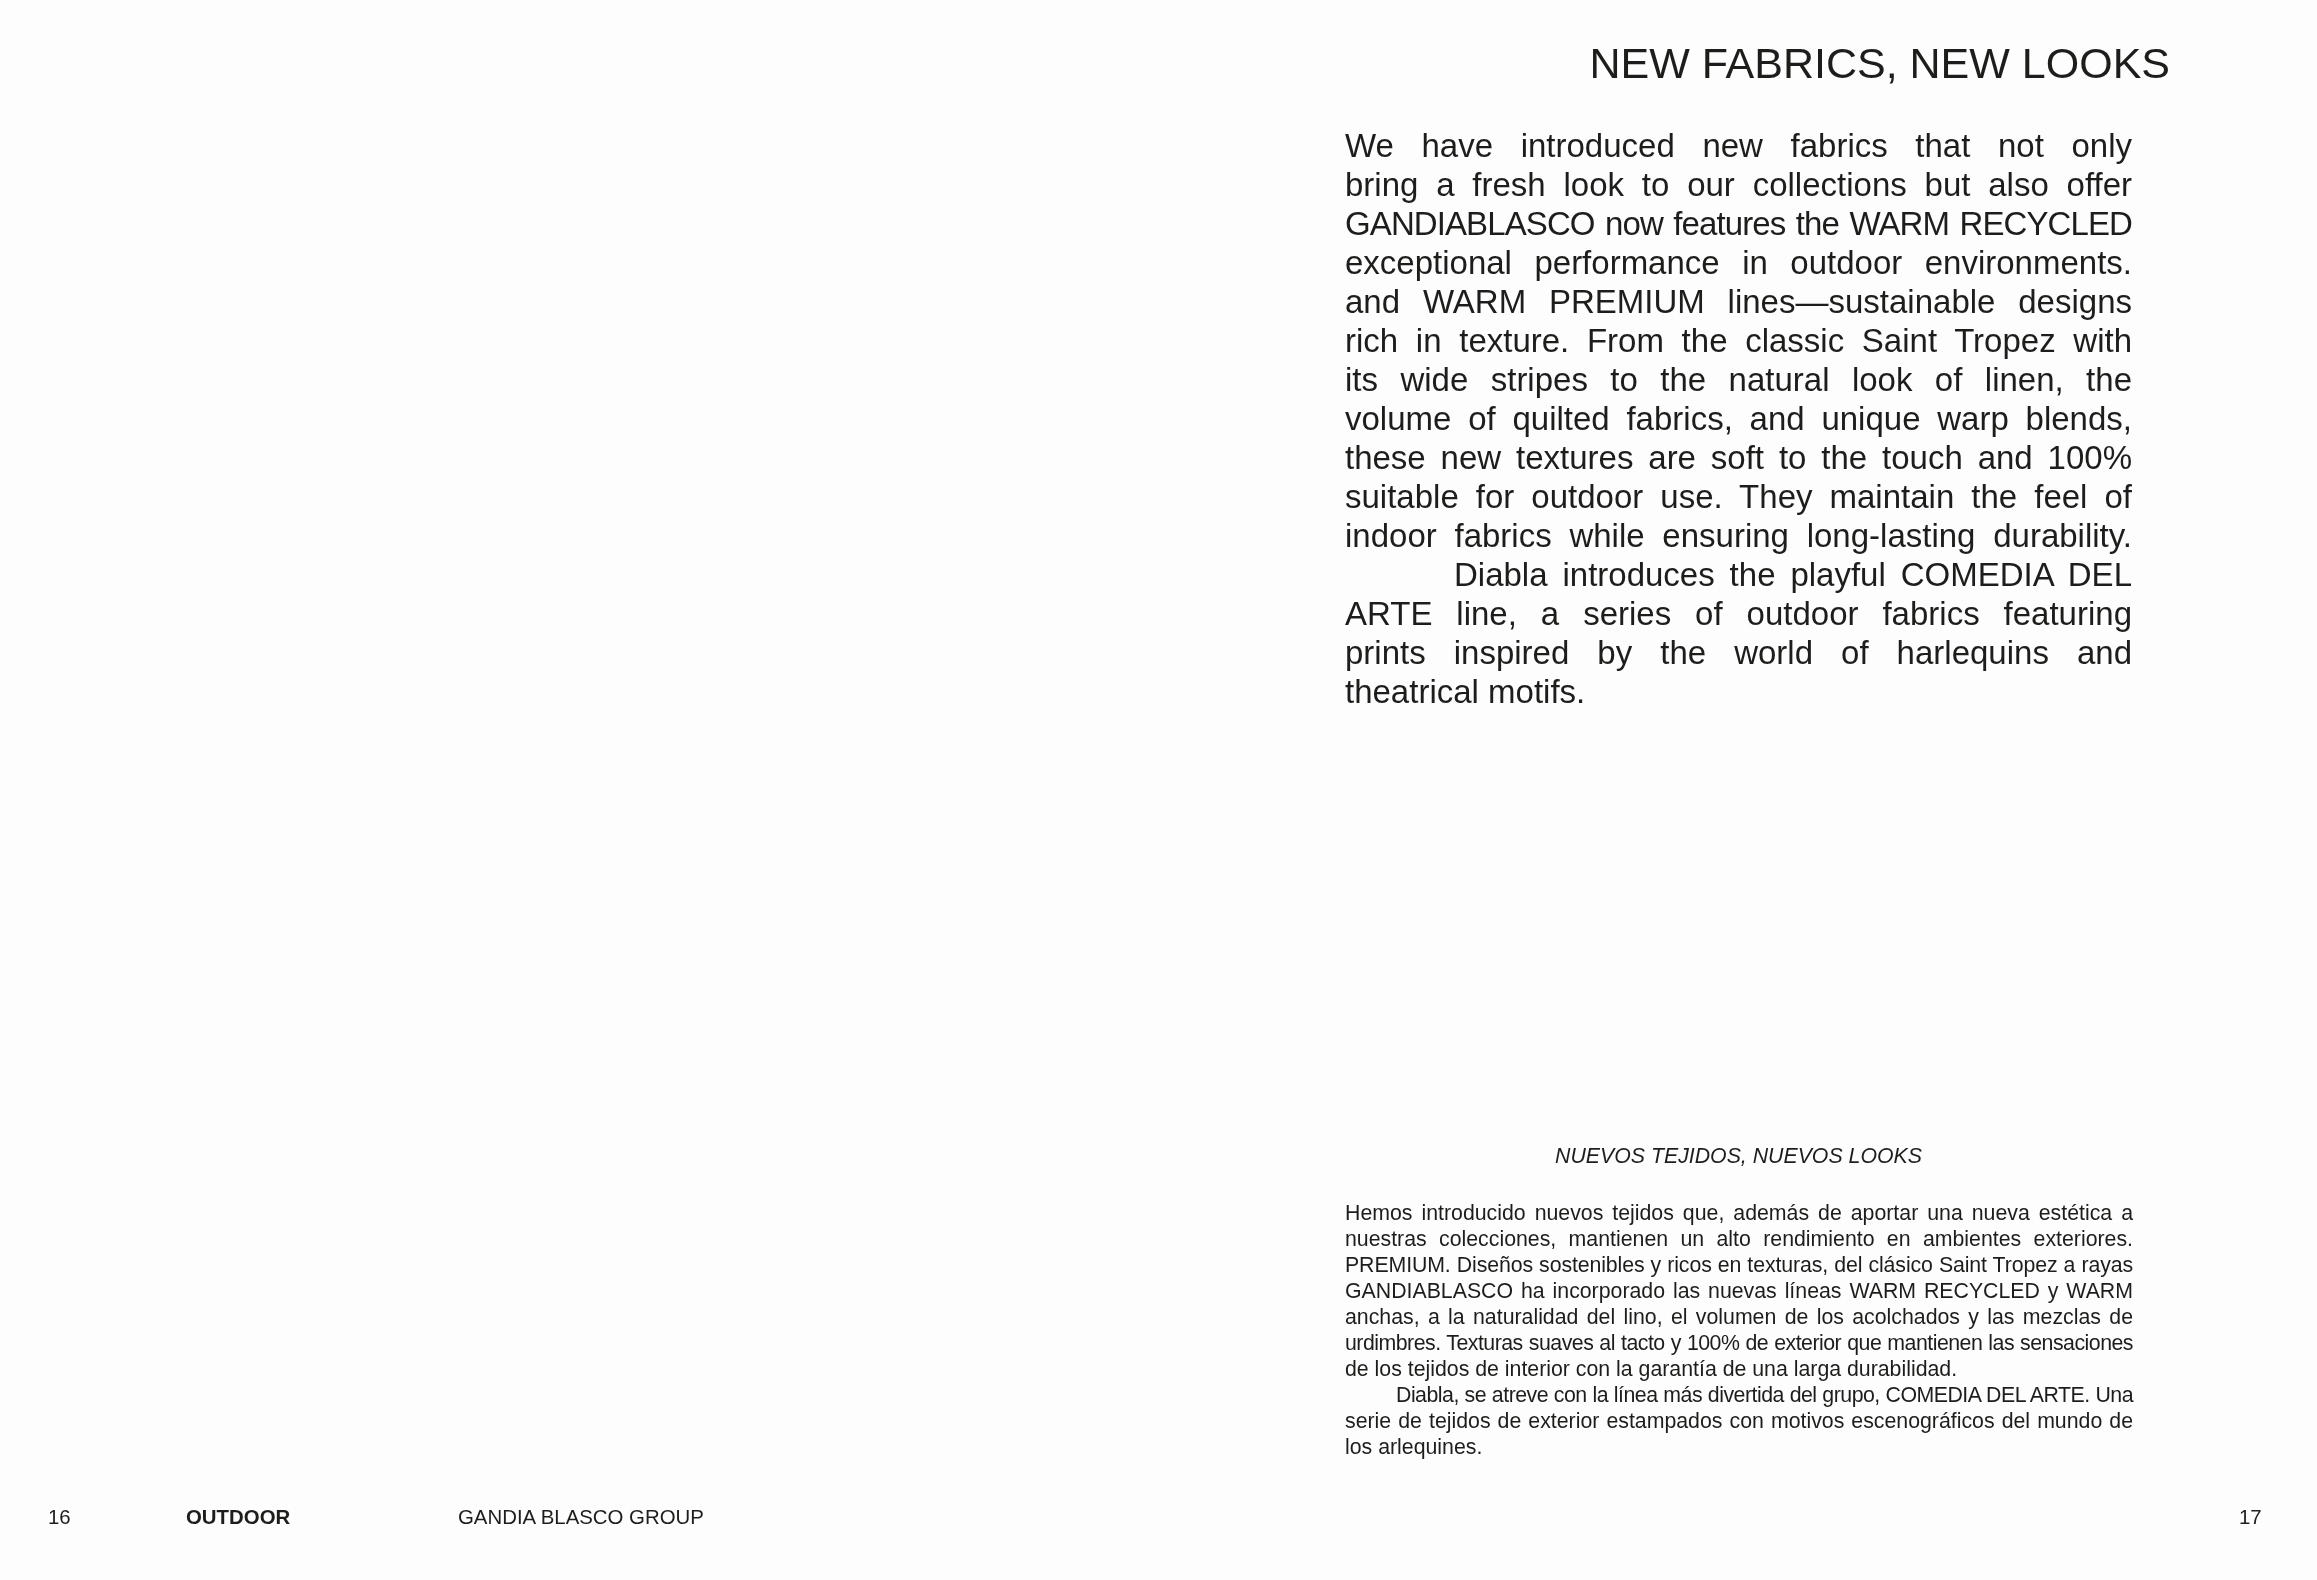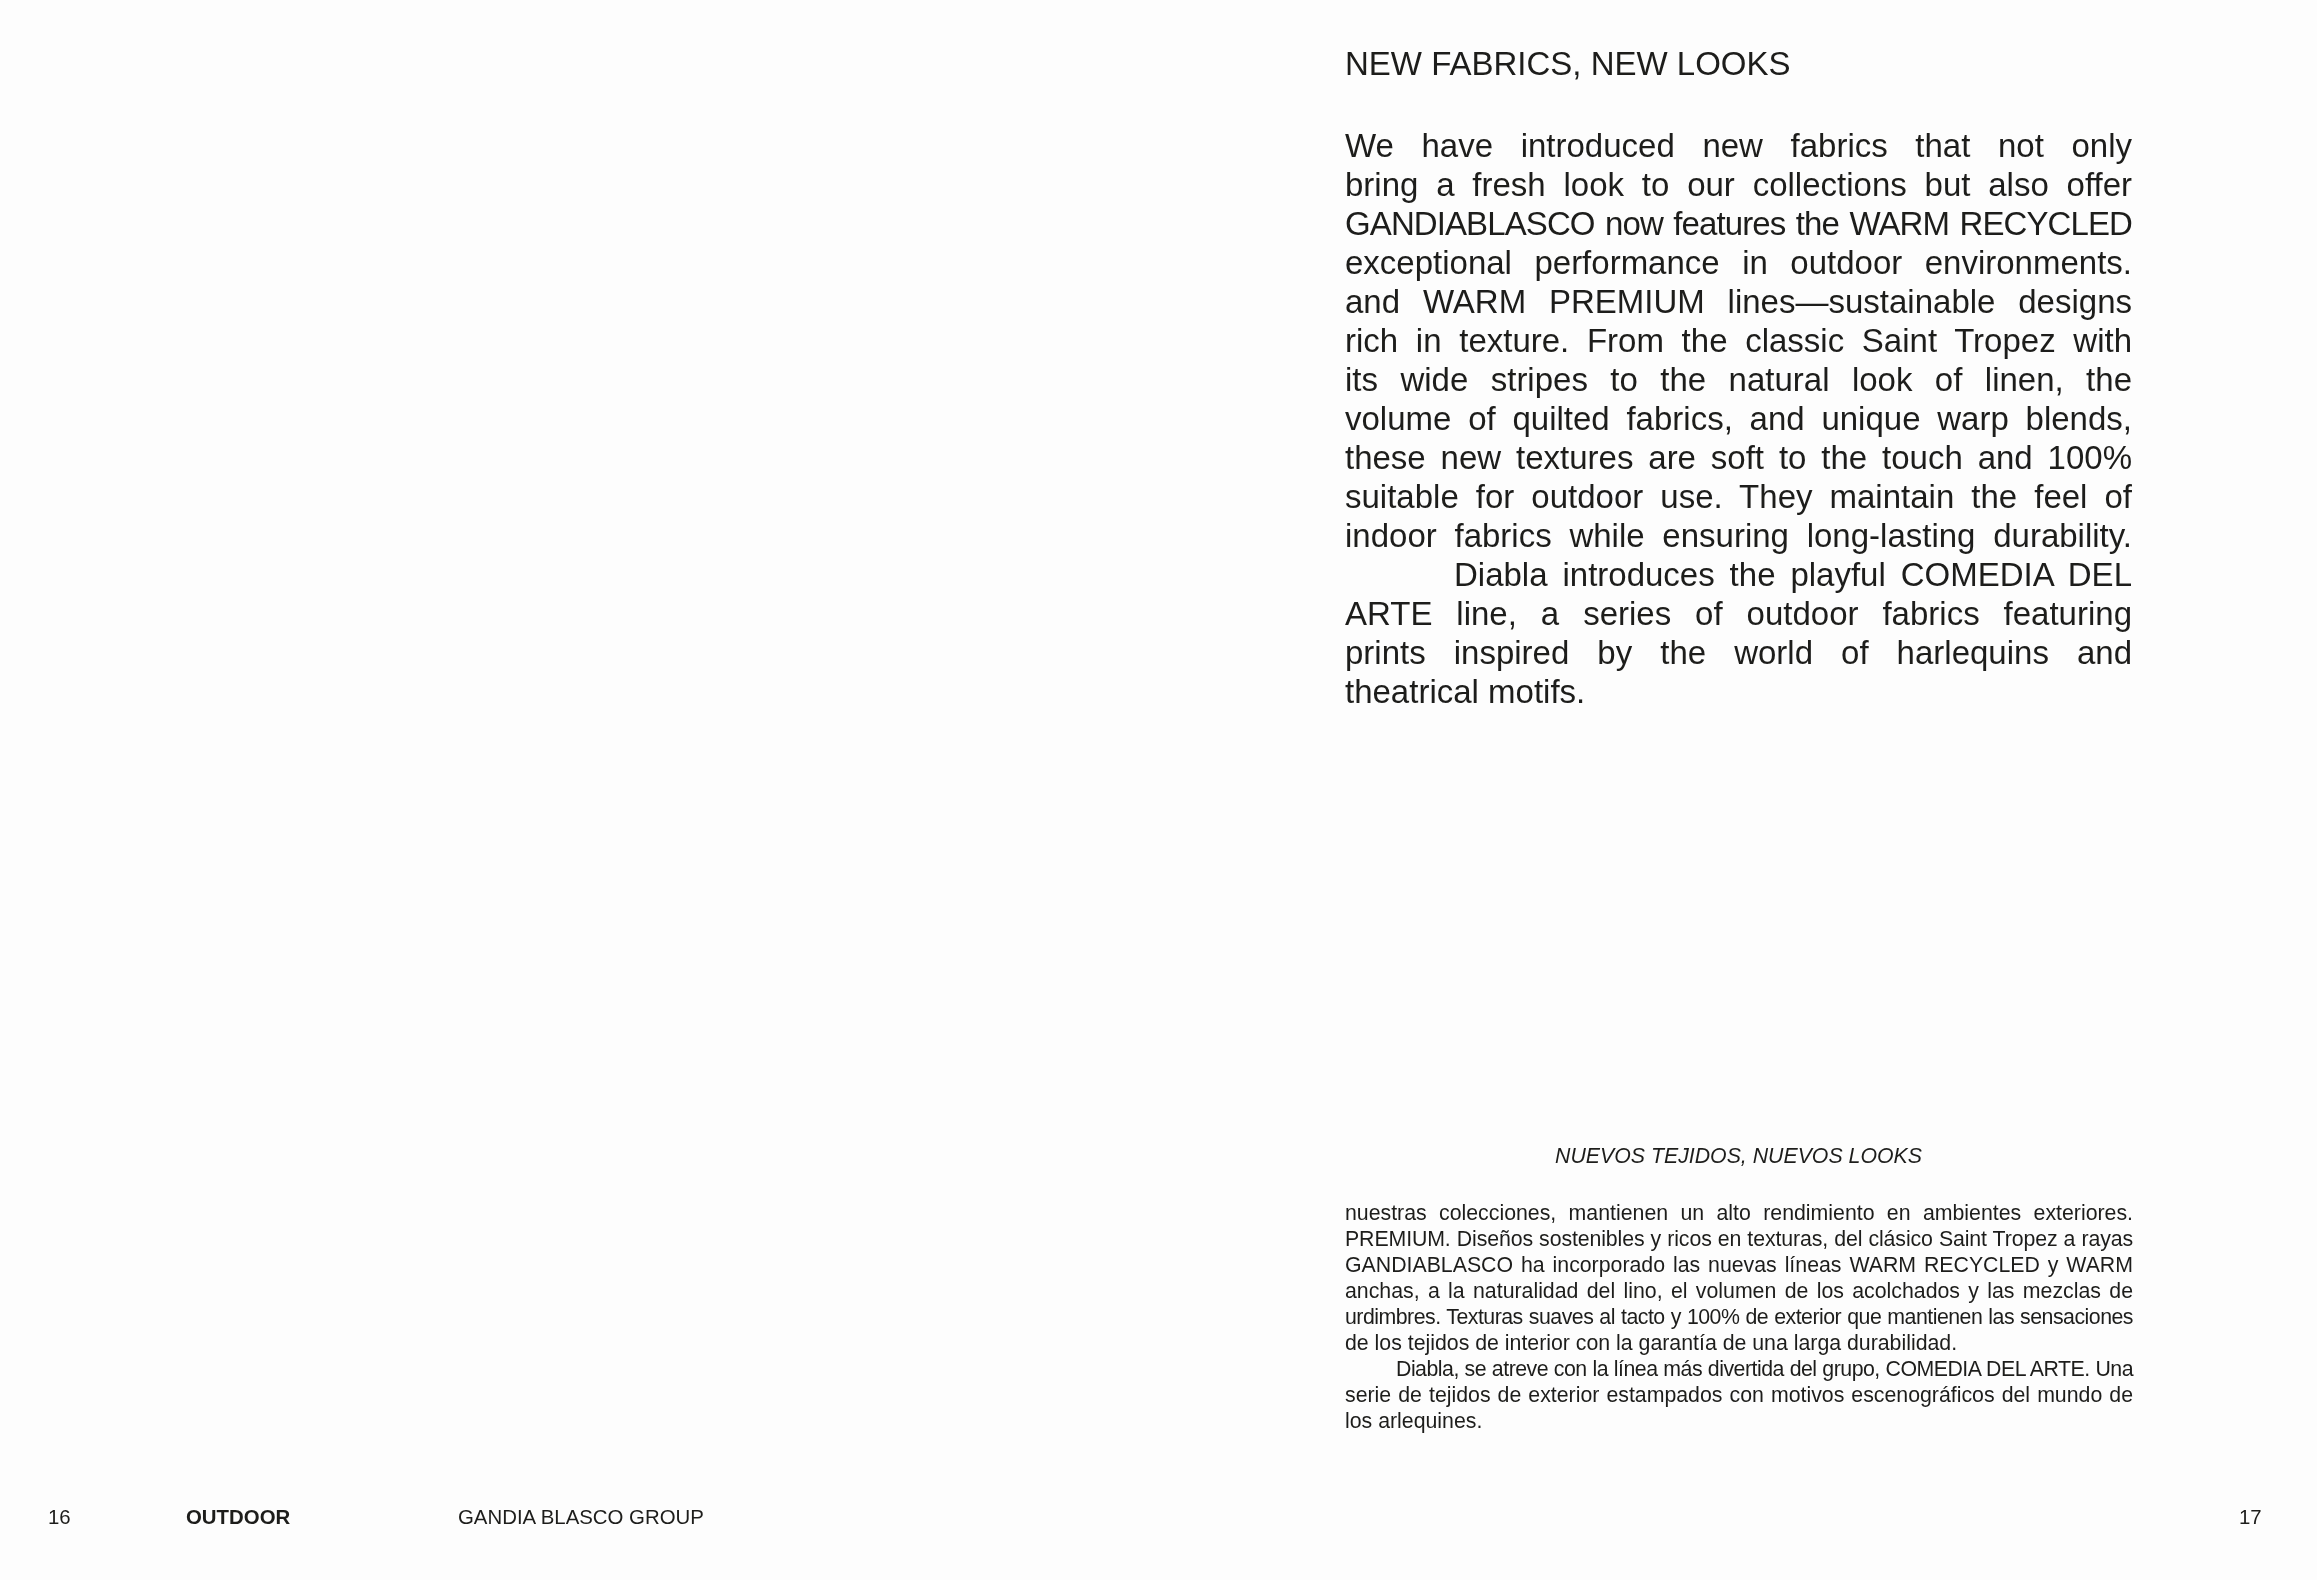--- a/index.html
+++ b/index.html
@@ -24,26 +24,26 @@
     position: absolute;
     top: 0;
     height: 1581px;
     width: 1159px;
   }
   .page-left  { left: 0; }
   .page-right { left: 1159px; }
 
   .en-title {
     position: absolute;
-    left: 1345px;
+    left: 1383px;
     top: 43px;
     width: 787px;
-    font-size: 33px;
+    font-size: 43px;
     line-height: 41px;
-    text-align: left;
+    text-align: right;
     letter-spacing: 0;
     white-space: nowrap;
   }
   .en-body {
     position: absolute;
     left: 1345px;
     top: 126px;
     width: 787px;
     font-size: 33px;
     line-height: 39px;
@@ -114,20 +114,21 @@
       <div class="tline">indoor fabrics while ensuring long-lasting durability.</div>
       <div class="tline" style="padding-left: 109px;">Diabla introduces the playful COMEDIA DEL</div>
       <div class="tline">ARTE line, a series of outdoor fabrics featuring</div>
       <div class="tline">prints inspired by the world of harlequins and</div>
       <div class="tline lastline">theatrical motifs.</div>
     </div>
 
   <div class="es-heading">NUEVOS TEJIDOS, NUEVOS LOOKS</div>
 
   <div class="es-body">
+      <div class="tline">Hemos introducido nuevos tejidos que, además de aportar una nueva estética a</div>
       <div class="tline">nuestras colecciones, mantienen un alto rendimiento en ambientes exteriores.</div>
       <div class="tline" style="letter-spacing: -0.1px;">PREMIUM. Diseños sostenibles y ricos en texturas, del clásico Saint Tropez a rayas</div>
       <div class="tline">GANDIABLASCO ha incorporado las nuevas líneas WARM RECYCLED y WARM</div>
       <div class="tline">anchas, a la naturalidad del lino, el volumen de los acolchados y las mezclas de</div>
       <div class="tline" style="letter-spacing: -0.5px;">urdimbres. Texturas suaves al tacto y 100% de exterior que mantienen las sensaciones</div>
       <div class="tline lastline">de los tejidos de interior con la garantía de una larga durabilidad.</div>
       <div class="tline" style="padding-left: 51px; letter-spacing: -0.5px;">Diabla, se atreve con la línea más divertida del grupo, COMEDIA DEL ARTE. Una</div>
       <div class="tline">serie de tejidos de exterior estampados con motivos escenográficos del mundo de</div>
       <div class="tline lastline">los arlequines.</div>
     </div>

